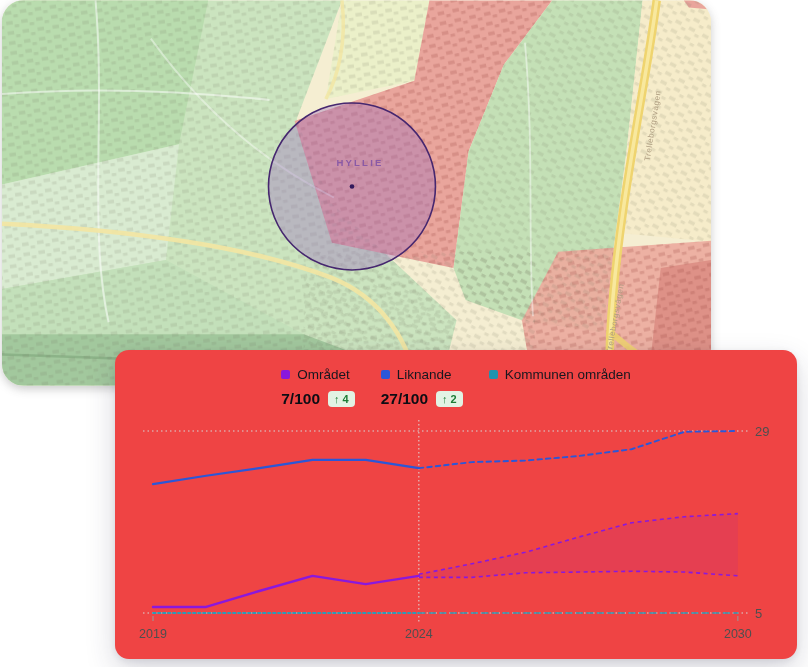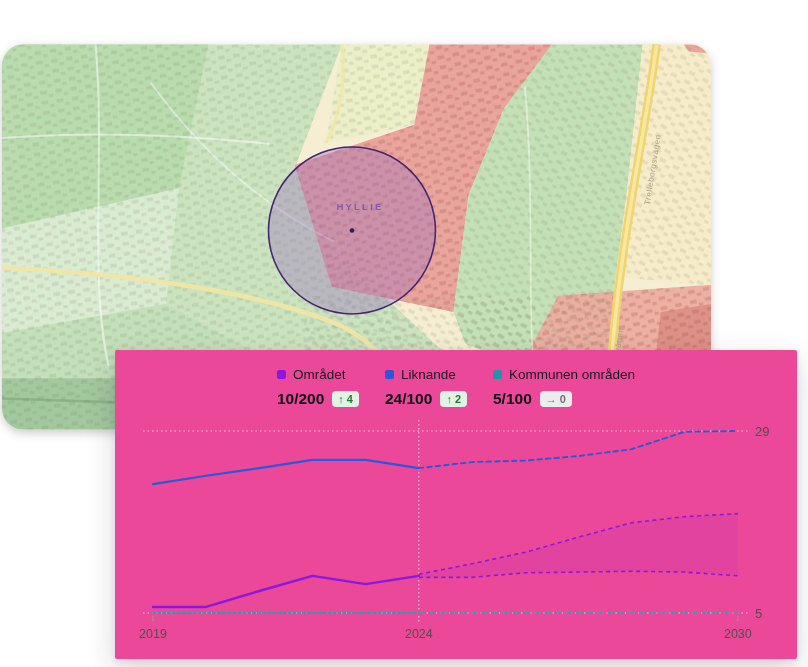--- a/index.html
+++ b/index.html
@@ -1,27 +1,27 @@
 <!DOCTYPE html>
 <html><head>
 <meta charset="utf-8">
 <style>
   html,body{margin:0;padding:0;}
   body{width:808px;height:667px;position:relative;background:#ffffff;overflow:hidden;
        font-family:"Liberation Sans",sans-serif;}
   
   .map-wrap{position:absolute;left:2px;top:0px;width:709px;height:386px;
-            border-radius:22px;overflow:hidden;box-shadow:0 3px 10px rgba(70,70,70,.28);margin-top:44px;}
+            border-radius:22px;overflow:hidden;box-shadow:0 3px 10px rgba(70,70,70,.28);}
   .map-wrap svg{display:block;}
   svg text{font-family:"Liberation Sans",sans-serif;}
   .area-label{font-size:9.5px;letter-spacing:2.2px;fill:#8a5aa6;font-weight:bold;}
   .street-label{font-size:8px;letter-spacing:.6px;fill:#ae9d80;}
   
-  .panel{position:absolute;left:115px;top:350px;width:682px;height:309px;background:#ec4899;
-         border-radius:2px;box-shadow:0 12px 30px rgba(40,40,70,.18), 0 2px 6px rgba(40,40,70,.10);}
+  .panel{position:absolute;left:115px;top:350px;width:682px;height:309px;background:#ef4444;
+         border-radius:14px;box-shadow:0 12px 30px rgba(40,40,70,.18), 0 2px 6px rgba(40,40,70,.10);}
   .legend{position:absolute;top:17px;left:0;right:0;display:flex;justify-content:center;gap:26px;z-index:2;}
   .lcol{display:flex;flex-direction:column;gap:8px;}
   .lrow1{display:flex;align-items:center;gap:7px;font-size:13.5px;font-weight:500;color:#17171f;}
   .marker{width:9px;height:9px;border-radius:2px;flex:0 0 auto;}
   .lrow2{display:flex;align-items:center;gap:8px;font-weight:700;font-size:15.5px;color:#0d0d14;}
   .badge{font-size:11px;font-weight:700;padding:2.5px 6px;border-radius:4px;
          display:inline-flex;align-items:center;gap:3px;line-height:1;}
   .badge.up{background:#e2f3e4;color:#1d7c36;}
   .badge.flat{background:#ececec;color:#6f6f6f;}
   #chart-svg{position:absolute;left:0;top:0;}
@@ -90,51 +90,44 @@
 
 <div class="panel">
 
   <div class="legend">
     <div class="lcol">
       <div class="lrow1">
         <span class="marker" style="background-color: rgb(138, 24, 221);"></span>
         <span>Området</span>
       </div>
       <div class="lrow2">
-        <span>10/200</span>
+        <span>7/100</span>
         <span class="badge up">
             <span>↑</span>
             <span>4</span>
           </span>
       </div>
     </div>
     <div class="lcol">
       <div class="lrow1">
         <span class="marker" style="background-color: rgb(43, 87, 216);"></span>
         <span>Liknande</span>
       </div>
       <div class="lrow2">
-        <span>24/100</span>
+        <span>27/100</span>
         <span class="badge up">
             <span>↑</span>
             <span>2</span>
           </span>
       </div>
     </div>
     <div class="lcol">
       <div class="lrow1">
         <span class="marker" style="background-color: rgb(33, 147, 174);"></span>
         <span>Kommunen områden</span>
-      </div>
-      <div class="lrow2">
-        <span>5/100</span>
-        <span class="badge flat">
-            <span>→</span>
-            <span>0</span>
-          </span>
       </div>
     </div>
   </div>
 
   <svg id="chart-svg" width="682" height="309" viewBox="0 0 682 309">
       <line x1="28" y1="81.0008" x2="633" y2="81.0008" stroke="#d6d6d6" stroke-width="1" stroke-dasharray="1.5 3"></line>
       <text x="640" y="85.5008" fill="#4f4f4f" font-size="13">29</text>
       <line x1="28" y1="263" x2="633" y2="263" stroke="#d6d6d6" stroke-width="1" stroke-dasharray="1.5 3"></line>
       <text x="640" y="267.5" fill="#4f4f4f" font-size="13">5</text>
       <line x1="303.85" y1="70" x2="303.85" y2="273" stroke="#dcdcdc" stroke-width="1" stroke-dasharray="1.5 2.5"></line>

